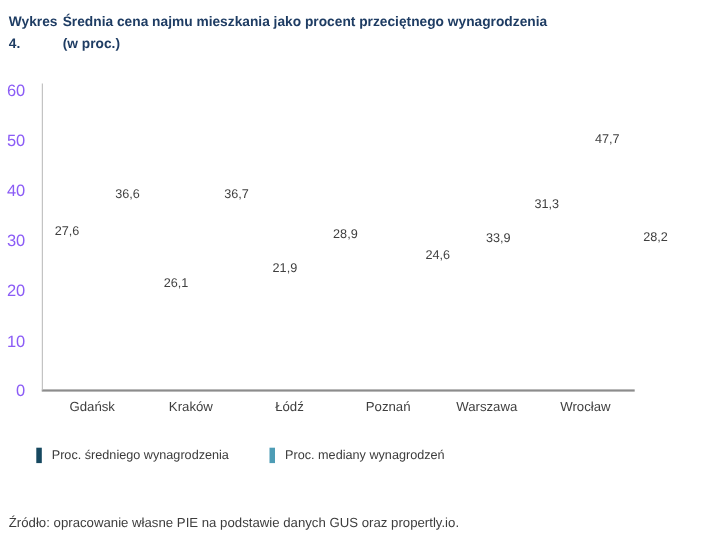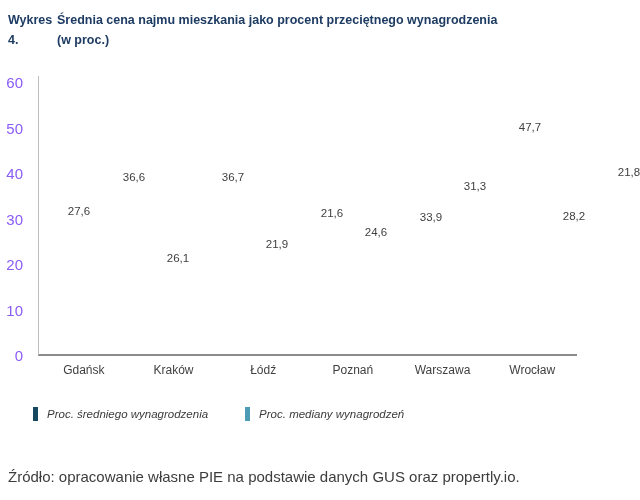--- a/index.html
+++ b/index.html
@@ -79,32 +79,31 @@
     font-size: 12px;
     color: #3f3f3f;
   }
 
   
   .legend {
     display: flex;
     gap: 37px;
     margin: 30px 0 0 33px;
     align-items: center;
-    font-style: italic;
   }
   .legend-item { display: flex; align-items: center; gap: 9px; }
   .legend-marker { width: 5px; height: 14px; }
   .legend-label { font-size: 11.5px; color: #3b3b3b; }
 
   
   .footer {
     position: absolute;
     left: 8px;
     top: 468px;
-    font-size: 15px;
+    font-size: 12px;
     color: #3d3d3d;
   }
 </style>
 </head>
 <body>
 
 <div class="title">
   <span class="title-prefix">Wykres 4.</span>
   <div class="title-lines">
     <div>Średnia cena najmu mieszkania jako procent przeciętnego wynagrodzenia</div>
@@ -119,21 +118,21 @@
         <span class="ytick" style="bottom: 38.5px;">10</span>
         <span class="ytick" style="bottom: 84px;">20</span>
         <span class="ytick" style="bottom: 129.5px;">30</span>
         <span class="ytick" style="bottom: 175px;">40</span>
         <span class="ytick" style="bottom: 220.5px;">50</span>
         <span class="ytick" style="bottom: 266px;">60</span>
       </div>
     <div class="plot">
       <div class="groups" id="groups">
           <div class="group">
-            <div class="barwrap" style="height: 133px; margin-left: 18px;">
+            <div class="barwrap" style="height: 133px;">
               <div class="bar" style="background: rgb(22, 72, 95);"></div>
               <span class="value-label">27,6</span>
             </div>
             <div class="barwrap" style="height: 166.53px;">
               <div class="bar" style="background: rgb(77, 156, 181);"></div>
               <span class="value-label">36,6</span>
             </div>
           </div>
           <div class="group">
             <div class="barwrap" style="height: 86px;">
@@ -145,25 +144,25 @@
               <span class="value-label">36,7</span>
             </div>
           </div>
           <div class="group">
             <div class="barwrap" style="height: 99.645px;">
               <div class="bar" style="background: rgb(22, 72, 95);"></div>
               <span class="value-label">21,9</span>
             </div>
             <div class="barwrap" style="height: 131.495px;">
               <div class="bar" style="background: rgb(77, 156, 181);"></div>
-              <span class="value-label">21,6</span>
-            </div>
-          </div>
-          <div class="group">
-            <div class="barwrap" style="height: 111.93px;">
+              <span class="value-label">28,9</span>
+            </div>
+          </div>
+          <div class="group">
+            <div class="barwrap" style="height: 111.93px; margin-left: 40px;">
               <div class="bar" style="background: rgb(22, 72, 95);"></div>
               <span class="value-label">24,6</span>
             </div>
             <div class="barwrap" style="height: 127px;">
               <div class="bar" style="background: rgb(77, 156, 181);"></div>
               <span class="value-label">33,9</span>
             </div>
           </div>
           <div class="group">
             <div class="barwrap" style="height: 158px;">

